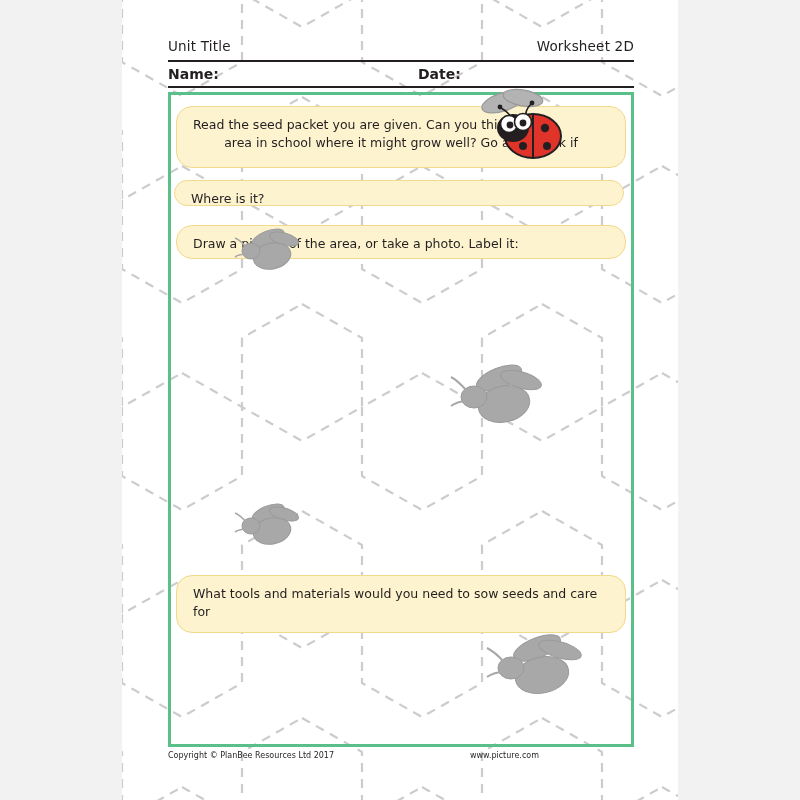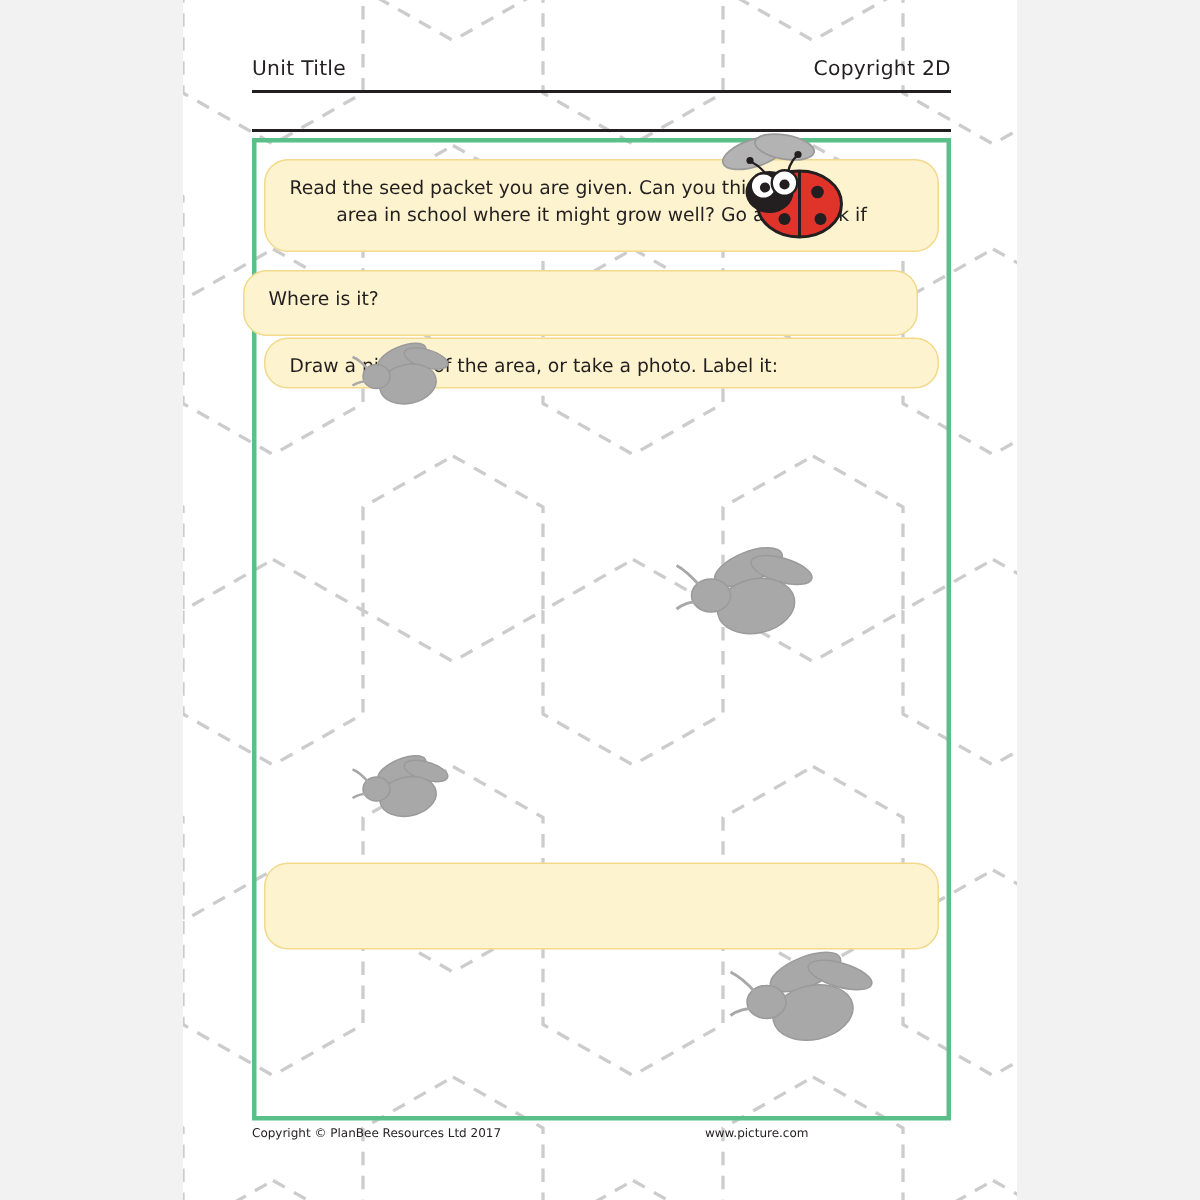--- a/index.html
+++ b/index.html
@@ -127,21 +127,21 @@
     border: 1.5px solid #f2d98b;
     border-radius: 16px;
     box-sizing: border-box;
     color: #231f20;
     font-size: 12.5px;
     line-height: 1.45;
     padding: 9px 16px 9px 16px;
   }
 
   #box-read  { left: 54px; top: 106px; width: 450px; height: 62px; }
-  #box-where { left: 40px; top: 180px; width: 450px; height: 44px; }
+  #box-where { left: 52px; top: 180px; width: 450px; height: 26px; }
   #box-draw  { left: 54px; top: 225px; width: 450px; height: 34px; }
   #box-tools { left: 54px; top: 575px; width: 450px; height: 58px; }
 
   #box-read .line { text-align: left; }
   #box-read .line2, #box-read .line3 { text-align: center; }
 
   
   .footer {
     position: absolute;
     left: 46px;
@@ -223,42 +223,47 @@
         <use href="#hexcell" x="420" y="758"></use>
         <use href="#hexcell" x="540" y="827"></use>
         <use href="#hexcell" x="660" y="758"></use>
       </g>
     </svg>
 
     <div class="content">
 
       <div class="header-row">
         <div class="unit-title">Unit Title</div>
-        <div class="ws-num">Copyright 2D</div>
+        <div class="ws-num">Worksheet 2D</div>
       </div>
       <div class="header-rule"></div>
 
+      <div class="namedate-row">
+        <div class="name-label">Name:</div>
+        <div class="date-label">Date:</div>
+      </div>
       <div class="namedate-rule"></div>
 
       <div class="green-box"></div>
 
       <div class="ybox" id="box-read">
         <div class="line line1">Read the seed packet you are given. Can you think of an</div>
         <div class="line line2">area in school where it might grow well? Go and check if</div>
       </div>
 
       <div class="ybox" id="box-where">
         <div>Where is it?</div>
       </div>
 
       <div class="ybox" id="box-draw">
         <div>Draw a picture of the area, or take a photo. Label it:</div>
       </div>
 
       <div class="ybox" id="box-tools">
+        <div>What tools and materials would you need to sow seeds and care for</div>
       </div>
 
       <svg class="bug ladybird" viewBox="0 0 120 80" xmlns="http://www.w3.org/2000/svg">
 
         <g fill="#b3b3b3" stroke="#9a9a9a" stroke-width="1.2">
           <ellipse cx="46" cy="14" rx="22" ry="9" transform="rotate(-18 46 14)"></ellipse>
           <ellipse cx="66" cy="10" rx="20" ry="8" transform="rotate(10 66 10)"></ellipse>
         </g>
 
         <g stroke="#231f20" stroke-width="1.6" fill="none">

